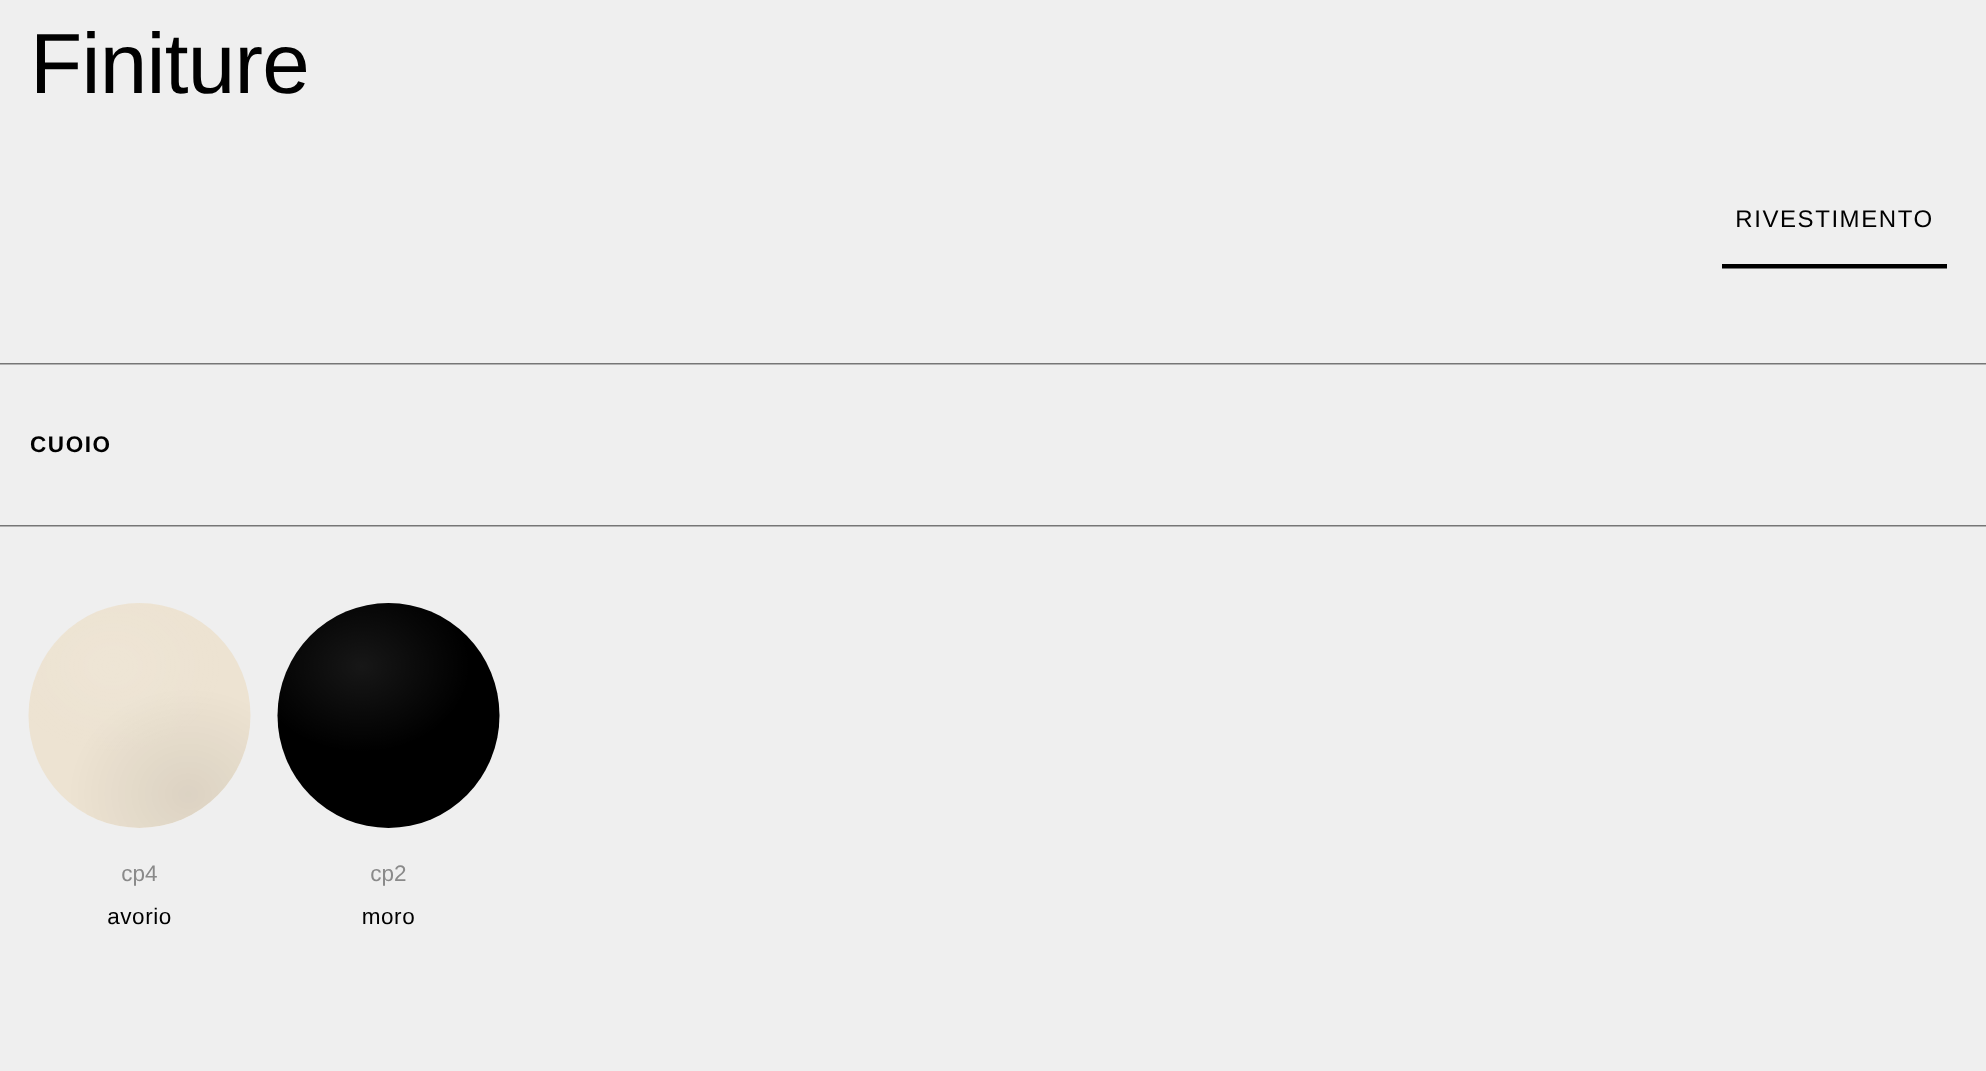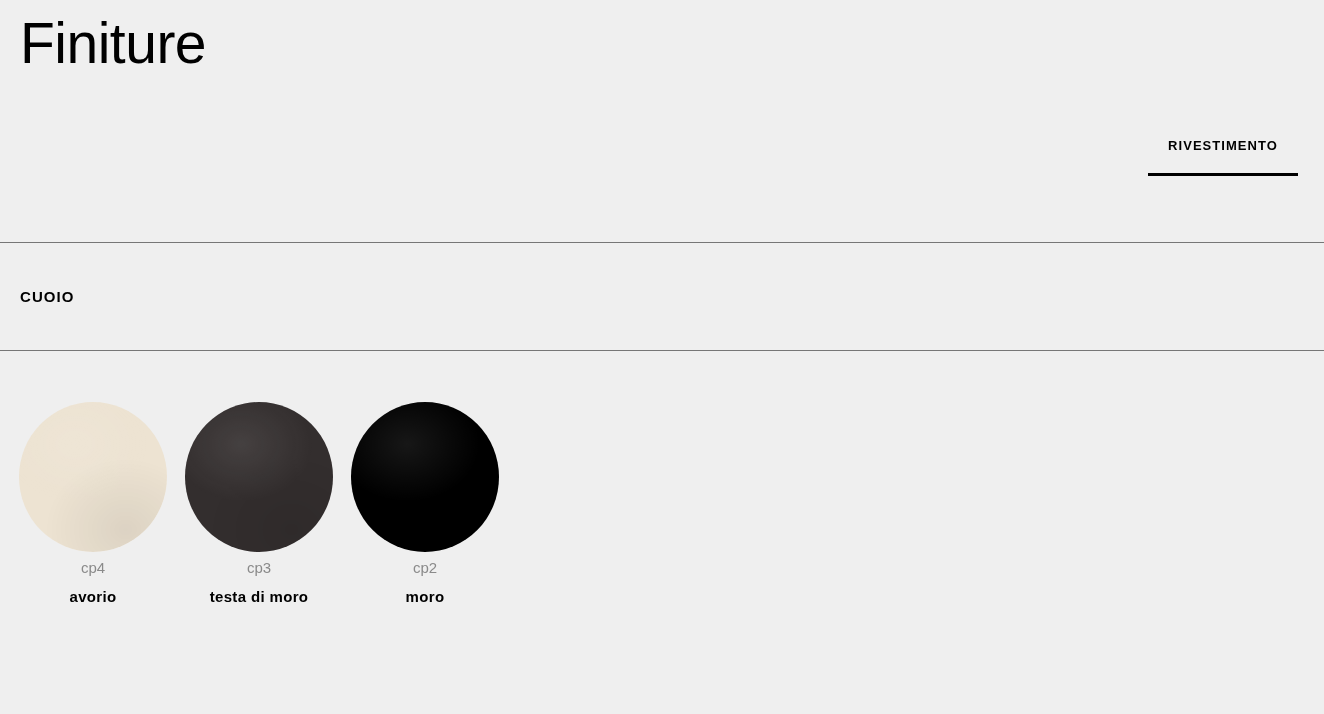--- a/index.html
+++ b/index.html
@@ -51,22 +51,22 @@
     display: flex;
     flex-direction: column;
     align-items: center;
     cursor: pointer;
     background: none;
     border: none;
     padding: 0;
   }
 
   .tab-label {
-    font-size: 13px;
-    font-weight: bold;
+    font-size: 16px;
+    font-weight: normal;
     letter-spacing: 1.05px;
     color: #000000;
     text-transform: uppercase;
     white-space: nowrap;
     padding-top: 20px;
   }
 
   .tab-underline {
     margin-top: 20px;
     width: 150px;
@@ -141,32 +141,32 @@
         rgba(255,255,255,0.09) 0%,
         rgba(255,255,255,0.03) 45%,
         rgba(0,0,0,0.00) 70%),
       radial-gradient(ellipse 80% 70% at 72% 85%,
         rgba(0,0,0,0.07) 0%,
         rgba(0,0,0,0.00) 68%);
     pointer-events: none;
   }
 
   .swatch-code {
-    margin-top: 7px;
+    margin-top: 22px;
     font-size: 15px;
     font-weight: 400;
     color: #8a8a8a;
     line-height: 1.2;
     white-space: nowrap;
   }
 
   .swatch-name {
     margin-top: 11px;
     font-size: 15px;
-    font-weight: bold;
+    font-weight: normal;
     letter-spacing: 0.35px;
     color: #000000;
     line-height: 1.2;
     white-space: nowrap;
   }
 </style>
 </head>
 <body>
 
 <div class="page">
@@ -191,25 +191,20 @@
   <div class="swatch-row">
 
     <div class="swatch">
       <span class="swatch-disc" style="background: rgb(237, 227, 210);"></span>
       <span class="swatch-code">cp4</span>
       <span class="swatch-name">avorio</span>
     </div>
 
 
 
-    <div class="swatch">
-      <span class="swatch-disc" style="background: rgb(51, 46, 46);"></span>
-      <span class="swatch-code">cp3</span>
-      <span class="swatch-name">testa di moro</span>
-    </div>
 
     <div class="swatch">
       <span class="swatch-disc" style="background: rgb(0, 0, 0);"></span>
       <span class="swatch-code">cp2</span>
       <span class="swatch-name">moro</span>
     </div>
 
   </div>
 
 </div>

